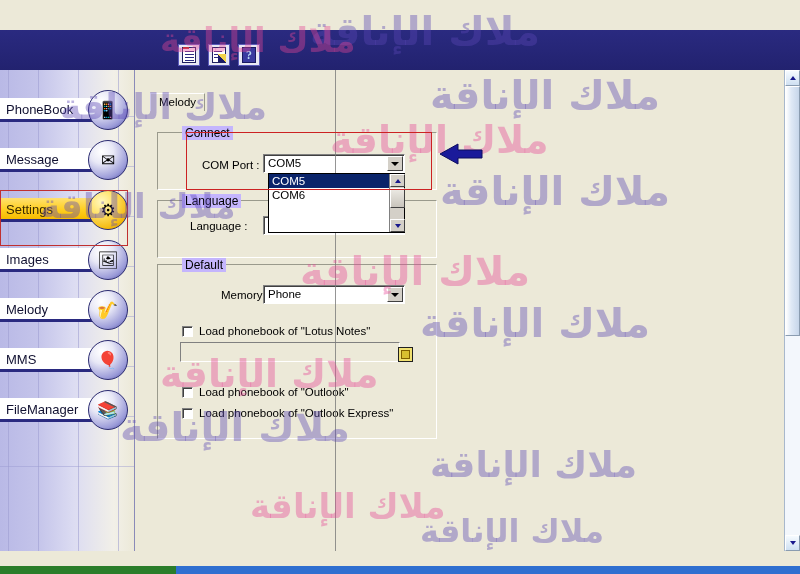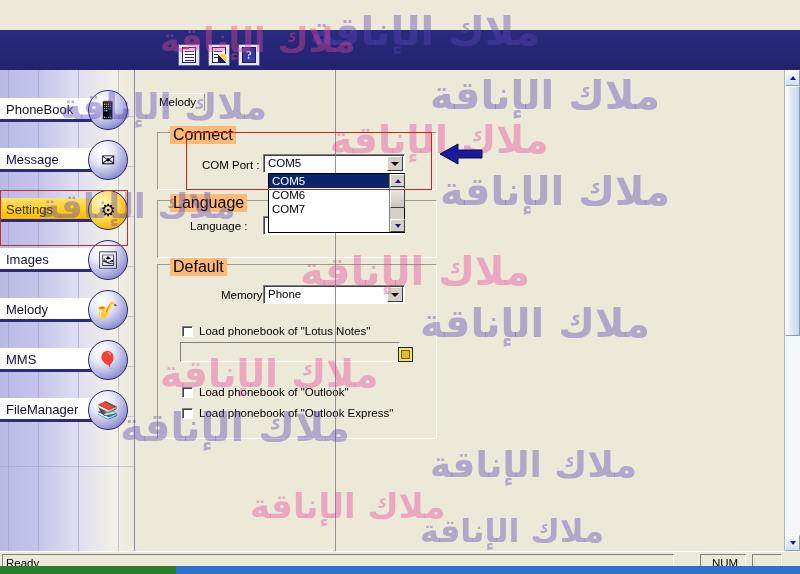--- a/index.html
+++ b/index.html
@@ -162,23 +162,23 @@
     border-right:1px solid #9a9a8c;
     font-family:"Liberation Sans", sans-serif;
   }
 
   .groupbox {
     position:absolute;
     border:1px solid #9a9a8c;
     border-right-color:#ffffff; border-bottom-color:#ffffff;
   }
   .gb-title {
-    position:absolute; left:12px; top:-7px;
-    background:#fdba74; padding:0 3px;
-    font-size:16px; color:#000;
+    position:absolute; left:24px; top:-7px;
+    background:#c4b5fd; padding:0 3px;
+    font-size:12px; color:#000;
     font-family:"Liberation Sans", sans-serif;
   }
   .fld-label {
     position:absolute; font-size:11.5px; color:#000;
     font-family:"Liberation Sans", sans-serif; white-space:nowrap;
   }
 
   
   .combo {
     position:absolute; height:19px;
@@ -479,21 +479,20 @@
       </div>
 
       <div class="cbrow" style="left:47px; top:337px;">
         <span class="cbbox"></span>
         <span class="cblabel">Load phonebook of "Outlook Express"</span>
       </div>
 
       <div class="droplist" style="left:133px; top:103px; width:137px; height:60px;">
         <div class="dl-item sel">COM5</div>
         <div class="dl-item">COM6</div>
-        <div class="dl-item">COM7</div>
         <div class="dl-scroll">
           <div class="dl-sbtn up">
             <span class="arrow-up-s"></span>
           </div>
           <div class="dl-thumb"></div>
           <div class="dl-sbtn dn">
             <span class="arrow-dn-s"></span>
           </div>
         </div>
       </div>
@@ -515,27 +514,20 @@
       <span class="arrow-dn-s"></span>
     </div>
   </div>
 
   <div class="ann-rect" style="left:186px; top:132px; width:246px; height:58px;"></div>
 
   <svg class="ann-arrow" style="left:438px; top:140px;" width="46" height="28" viewBox="0 0 46 28">
     <path d="M2 14 L20 4 L20 10 L44 10 L44 18 L20 18 L20 24 Z" fill="#1a1a9a" stroke="#0d0d5e" stroke-width="1"></path>
   </svg>
 
-  <div class="statusbar">
-    <div class="sb-pane" style="left:2px; width:672px;"></div>
-    <div class="sb-text" style="left:6px; top:5px;">Ready</div>
-    <div class="sb-pane" style="left:700px; width:46px;"></div>
-    <div class="sb-text" style="left:712px; top:5px;">NUM</div>
-    <div class="sb-pane" style="left:752px; width:30px;"></div>
-  </div>
   <div class="taskbar-strip"></div>
 
   <div class="wm-layer">
     <div class="wm-line wm-a" style="left:310px; top:8px;  font-size:40px;">ملاك الإناقة</div>
     <div class="wm-line wm-b" style="left:160px; top:20px; font-size:34px;">ملاك الإناقة</div>
     <div class="wm-line wm-a" style="left:430px; top:72px; font-size:40px;">ملاك الإناقة</div>
     <div class="wm-line wm-a" style="left:60px;  top:86px; font-size:36px;">ملاك الإناقة</div>
     <div class="wm-line wm-b" style="left:330px; top:118px;font-size:38px;">ملاك الإناقة</div>
     <div class="wm-line wm-a" style="left:440px; top:168px;font-size:40px;">ملاك الإناقة</div>
     <div class="wm-line wm-a" style="left:40px;  top:186px;font-size:34px;">ملاك الإناقة</div>

